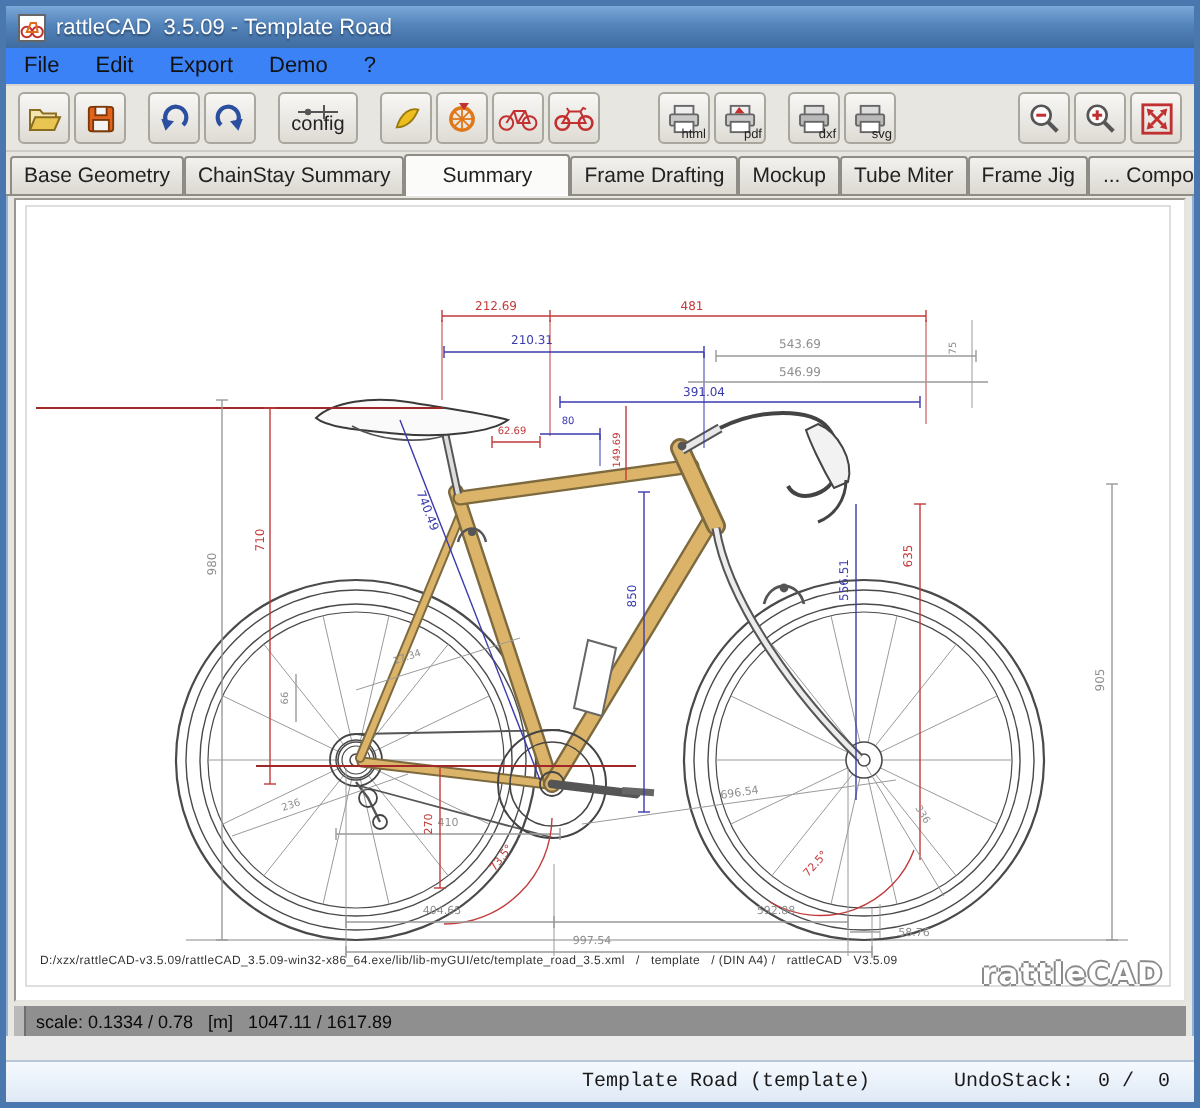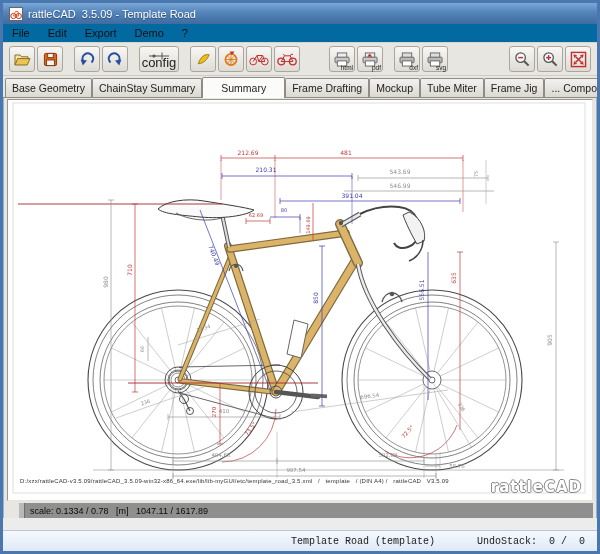--- a/index.html
+++ b/index.html
@@ -4,53 +4,53 @@
 <style>
   html,body{margin:0;padding:0;background:#9fb6cc;font-family:"Liberation Sans","DejaVu Sans",sans-serif;}
   .window{width:600px;height:554px;box-sizing:border-box;border:3px solid #4a77ad;background:#e8e6e1;
           box-shadow:inset 0 0 0 1px #8fb2d9;display:flex;flex-direction:column;overflow:hidden;}
   
   .titlebar{height:21px;background:linear-gradient(#7ba7d9,#5384ba 45%,#3f6ba0);display:flex;align-items:center;
             padding:0 6px;color:#fff;font-size:11px;flex:0 0 auto;}
   .appicon{width:14px;height:14px;margin-right:5px;background:#fff;border:1px solid #666;box-sizing:border-box;}
   .title-text{text-shadow:0 1px 1px #2a4a70;white-space:pre;}
   
-  .menubar{height:18px;background:#0369a1;border-bottom:1px solid #d8d5cf;display:flex;align-items:center;
+  .menubar{height:18px;background:#3b82f6;border-bottom:1px solid #d8d5cf;display:flex;align-items:center;
            font-size:11px;color:#111;flex:0 0 auto;}
   .menu-item{padding:2px 9px;cursor:default;}
   
   .toolbar{height:32px;background:#e8e6e1;border-bottom:1px solid #cfccc5;display:flex;align-items:center;
            padding:0 5px;flex:0 0 auto;}
   .tbtn{width:26px;height:26px;margin:0 1px;border:1px solid #a9a69e;border-radius:3px;box-sizing:border-box;
         background:linear-gradient(#f8f7f5,#deDBd4);background:linear-gradient(#f8f7f5,#dedbd4);
         display:flex;align-items:center;justify-content:center;position:relative;}
   .tbtn svg{display:block;}
   .tbtn .sub{position:absolute;bottom:0;right:1px;font-size:6.5px;color:#222;line-height:7px;}
   .tbtn-config{width:40px;flex-direction:column;}
-  .tbtn-config .cfg-label{font-size:13px;color:#222;line-height:7px;margin-top:-1px;}
+  .tbtn-config .cfg-label{font-size:10px;color:#222;line-height:7px;margin-top:-1px;}
   .tsp{width:9px;flex:0 0 auto;}
   .tright{margin-left:auto;display:flex;}
   
   .tabbar{height:21px;background:#e8e6e1;display:flex;align-items:flex-end;padding:0 2px;flex:0 0 auto;
           border-bottom:1px solid #8f8c85;position:relative;}
   .tab{font-size:10.5px;color:#222;padding:3px 6px;margin:0;white-space:nowrap;
        background:linear-gradient(#f2f1ee,#dcd9d2);border:1px solid #8f8c85;border-bottom:none;
        border-radius:2px 2px 0 0;position:relative;cursor:default;}
   .tab.active{background:#fbfbfa;z-index:3;padding:4px 18px;top:1px;box-shadow:0 -1px 0 #fff inset;}
   
   .canvas{flex:1 1 auto;margin:1px 4px 0 4px;background:#fff;position:relative;overflow:hidden;
           border:1px solid #9a978f;border-right-color:#e6e4df;border-bottom-color:#e6e4df;}
   .canvas svg{position:absolute;left:0;top:0;}
   .canvas-footer{position:absolute;left:12px;right:10px;bottom:4px;display:flex;justify-content:space-between;
                  align-items:flex-start;pointer-events:none;}
   .path-text{font-size:6px;color:#333;white-space:pre;letter-spacing:.2px;}
   .cad-logo{font-family:"DejaVu Sans",sans-serif;font-size:15px;font-weight:bold;letter-spacing:1px;color:#fff;
             text-shadow:-1px 0 #8a8a8a,1px 0 #8a8a8a,0 -1px #8a8a8a,0 1px #8a8a8a;}
   
-  .scalebar{height:15px;margin:2px 4px 0 16px;background:#8f8f8f;display:flex;align-items:center;
+  .scalebar{height:15px;margin:2px 4px 0 4px;background:#8f8f8f;display:flex;align-items:center;
             font-size:9px;color:#0a0a0a;flex:0 0 auto;text-align:right;}
   .scale-grip{width:5px;height:100%;background:#b9b9b9;border-right:1px solid #6e6e6e;margin-right:5px;}
   .scale-text{white-space:pre;}
   .gapstrip{height:12px;background:#ececec;flex:0 0 auto;}
   .bottombar{height:20px;background:linear-gradient(#f5f9fe,#dfe9f6);border-top:1px solid #b9c6d8;
              display:flex;align-items:center;justify-content:flex-end;font-size:10px;color:#1a1a1a;
              padding:0 12px;gap:42px;flex:0 0 auto;font-family:Liberation Mono, monospace;}
   .bb-label{white-space:pre;}
   
   .wh{fill:none;stroke:#4a4a4a;}

